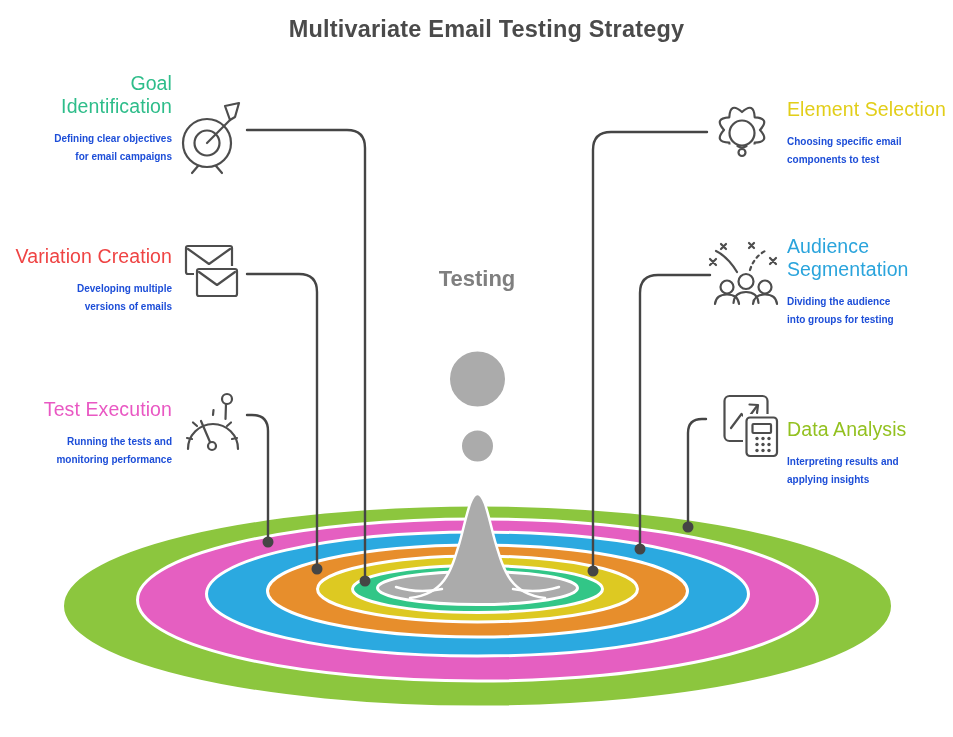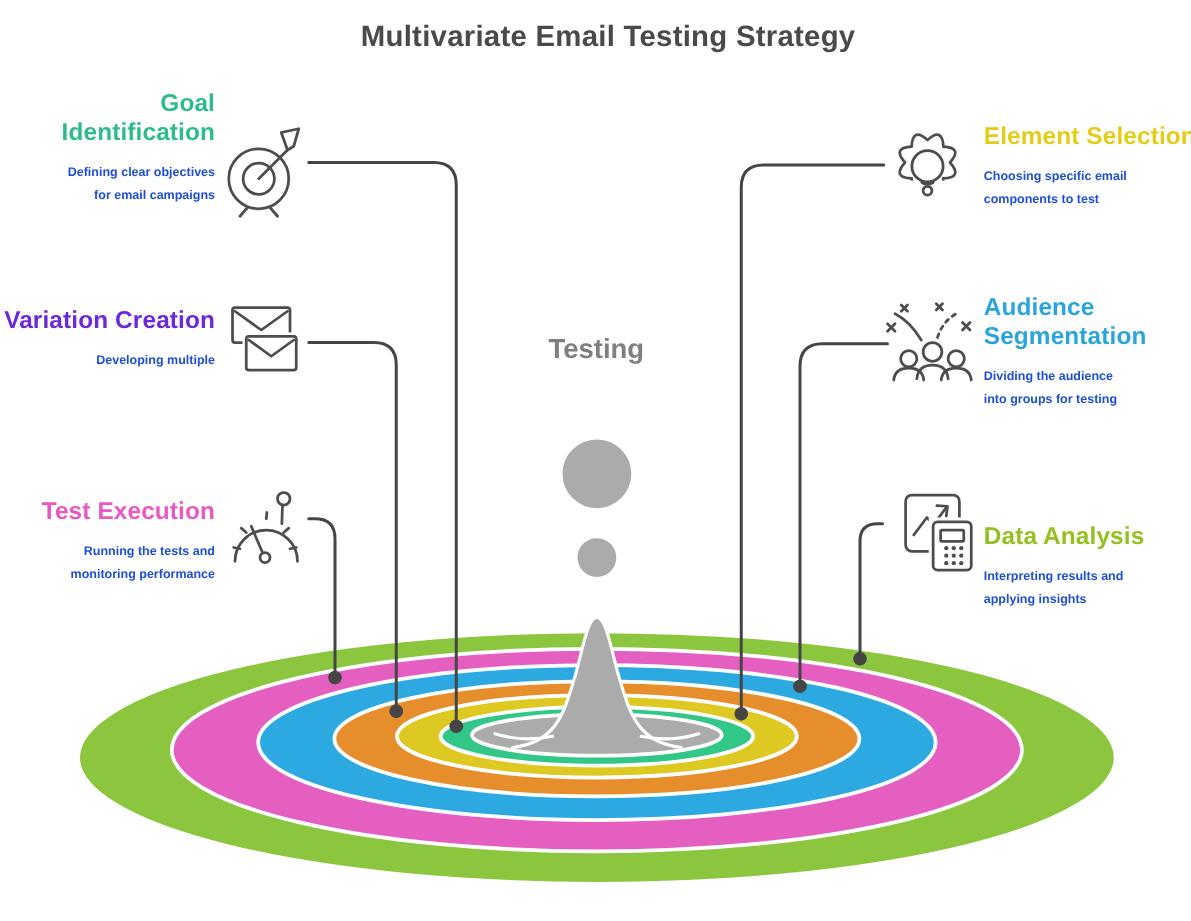--- a/index.html
+++ b/index.html
@@ -7,21 +7,21 @@
     position:relative; width:953px; height:737px; background:#ffffff;
     font-family:"Liberation Sans", sans-serif; overflow:hidden;
   }
   .page-title {
     position:absolute; top:16px; left:10px; width:953px; text-align:center;
     font-size:23.5px; font-weight:800; color:#4a4a4a; letter-spacing:.2px;
   }
   .item { position:absolute; }
   .item-left  { right:781px; text-align:right; }
   .item-right { left:787px; text-align:left; }
-  .heading { font-size:19.5px; font-weight:700; line-height:23px; letter-spacing:.1px; }
+  .heading { font-size:19.5px; font-weight:400; line-height:23px; letter-spacing:.1px; }
   .heading span { display:block; white-space:nowrap; }
   .desc { margin-top:12px; font-size:10px; line-height:17.5px; color:#1d4ed8; font-weight:700; }
   .desc span { display:block; white-space:nowrap; }
   .center-label {
     position:absolute; left:377px; top:263px; width:200px; text-align:center;
     font-size:22px; line-height:31px; font-weight:600; color:#7f7f7f;
   }
   .center-label span { display:block; }
   svg.scene { position:absolute; left:0; top:0; }
   .icon-g { fill:none; stroke-width:2.2; stroke-linecap:round; stroke-linejoin:round; }
@@ -143,26 +143,27 @@
       <span>Goal</span>
       <span>Identification</span>
     </div>
     <div class="desc">
       <span>Defining clear objectives</span>
       <span>for email campaigns</span>
     </div>
   </div>
 
   <div class="item item-left" style="top:245px">
-    <div class="heading" style="color: #6d28d9;">
+    <div class="heading" style="color: #ef4444;">
       <span>Variation Creation</span>
       <span></span>
     </div>
     <div class="desc">
       <span>Developing multiple</span>
+      <span>versions of emails</span>
     </div>
   </div>
 
   <div class="item item-left" style="top:398px">
     <div class="heading" style="color: rgb(233, 88, 195);">
       <span>Test Execution</span>
       <span></span>
     </div>
     <div class="desc">
       <span>Running the tests and</span>

